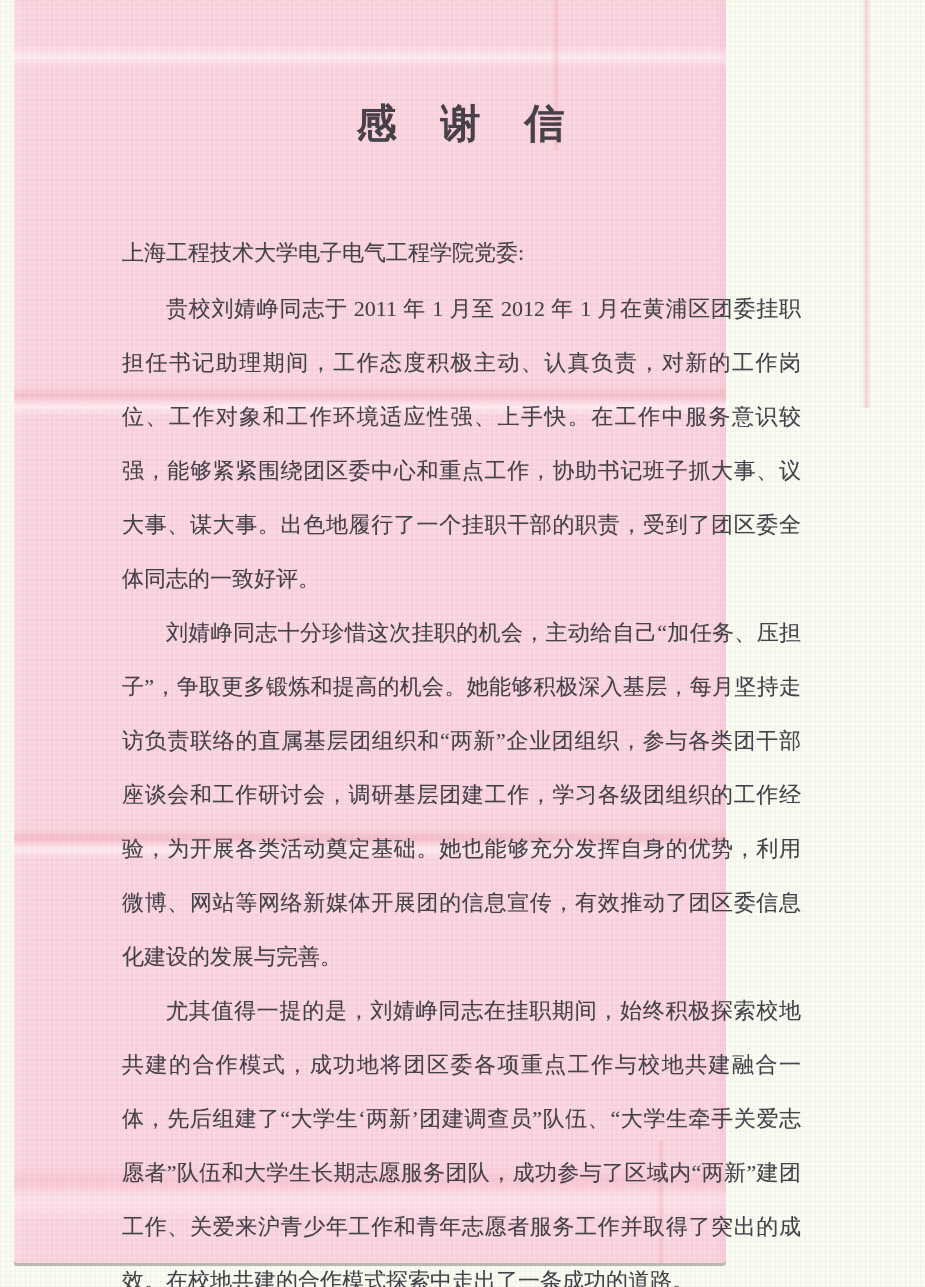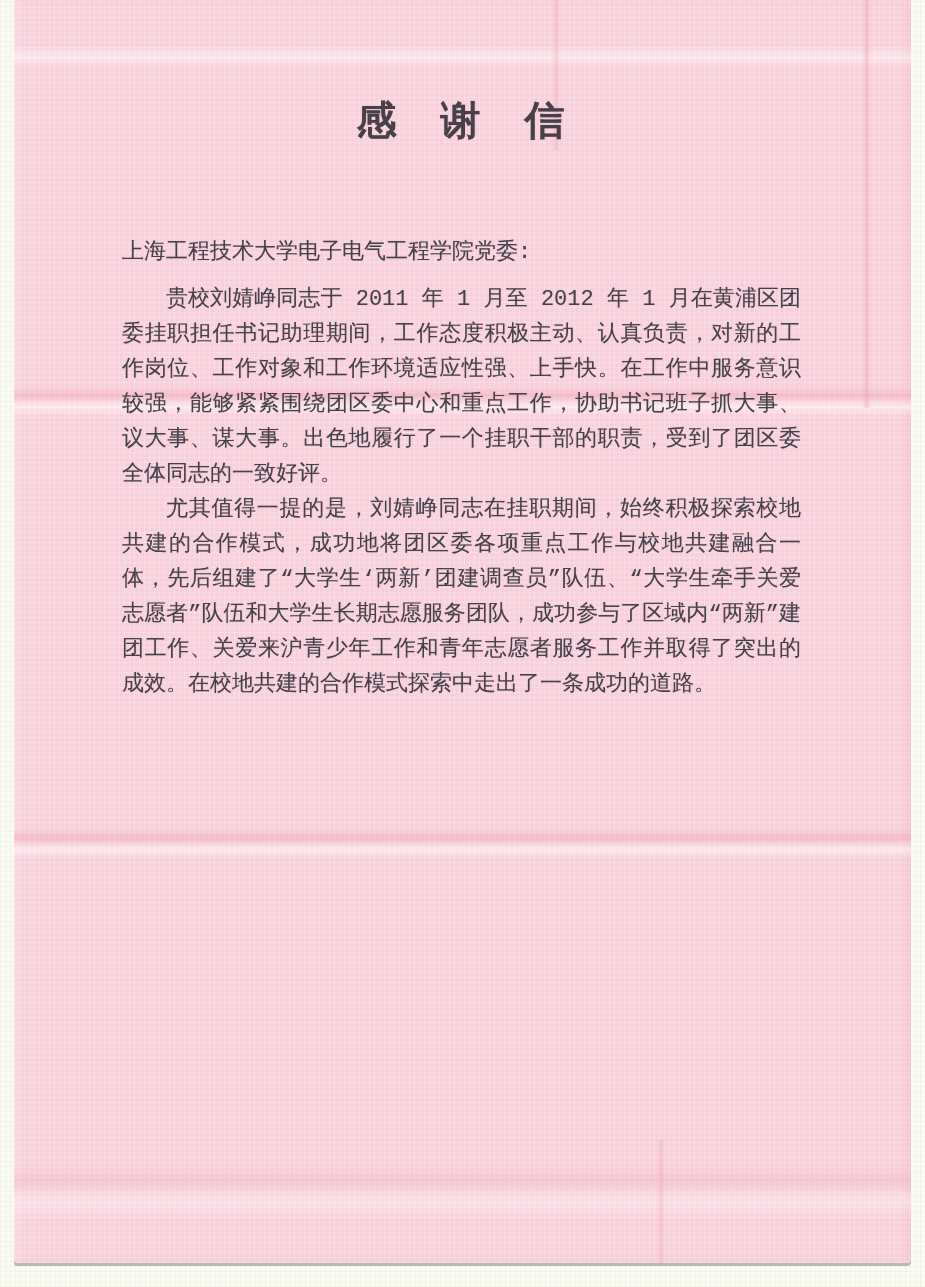--- a/index.html
+++ b/index.html
@@ -15,28 +15,27 @@
     background-image:
       repeating-linear-gradient(0deg,  rgba(205,215,190,0.18) 0 1px, transparent 1px 5px),
       repeating-linear-gradient(90deg, rgba(205,215,190,0.18) 0 1px, transparent 1px 5px);
     font-family: "Liberation Serif", "DejaVu Serif", serif;
     overflow: hidden;
   }
 
   .paper {
     position: absolute;
     left: 14px; top: 0;
-    width: 897px; height: 1263px;
+    width: 712px; height: 1263px;
     background-color: var(--paper);
     background-image:
       repeating-linear-gradient(0deg,  rgba(255,255,255,0.22) 0 1px, transparent 1px 5px),
       repeating-linear-gradient(90deg, rgba(255,255,255,0.22) 0 1px, transparent 1px 5px);
     box-shadow: 0 3px 0 rgba(140,128,130,0.55), inset -5px 0 10px rgba(225,150,168,0.18), inset 4px 0 8px rgba(255,255,255,0.25);
     border-radius: 0 0 4px 3px;
-    font-family: Liberation Mono, monospace;
   }
 
   .fold, .crease { position: absolute; pointer-events: none; }
   .fold { left: 0; width: 100%; }
   .fold-top    { top: 46px;  height: 22px; background: linear-gradient(to bottom, rgba(255,255,255,0) 0%, rgba(255,255,255,0.45) 50%, rgba(255,255,255,0) 100%); }
   .fold-upper  { top: 386px; height: 30px; background: linear-gradient(to bottom, rgba(233,145,163,0) 0%, rgba(233,145,163,0.32) 32%, rgba(255,247,249,0.62) 68%, rgba(255,255,255,0) 100%); }
   .fold-lower  { top: 828px; height: 30px; background: linear-gradient(to bottom, rgba(233,145,163,0) 0%, rgba(233,145,163,0.35) 35%, rgba(255,247,249,0.60) 70%, rgba(255,255,255,0) 100%); }
   .fold-bottom { top: 1165px; height: 56px; background: linear-gradient(to bottom, rgba(238,165,182,0) 0%, rgba(238,165,182,0.28) 30%, rgba(255,250,251,0.35) 62%, rgba(255,255,255,0) 100%); }
   .crease-v-center { left: 538px; top: 0;     width: 8px;  height: 150px; background: linear-gradient(to right, rgba(233,150,168,0) 0%, rgba(233,150,168,0.30) 50%, rgba(233,150,168,0) 100%); }
   .crease-v-right  { left: 848px; top: 0;     width: 9px;  height: 408px; background: linear-gradient(to right, rgba(233,150,168,0) 0%, rgba(233,150,168,0.38) 50%, rgba(233,150,168,0) 100%); }
@@ -59,21 +58,21 @@
     text-shadow: 0 0 1px rgba(60,52,62,0.35);
   }
   .salutation {
     margin-top: 86px;
     font-size: 22px;
     line-height: 38px;
     text-shadow: 0 0 1px rgba(60,55,65,0.25);
   }
   .para {
     font-size: 22px;
-    line-height: 35px;
+    line-height: 54px;
     text-align: justify;
     text-indent: 2em;
     text-shadow: 0 0 1px rgba(60,55,65,0.25);
   }
   .para:first-of-type { margin-top: 0; }
   .para.p1 { margin-top: 10px; }
 </style>
 </head>
 <body>
 
@@ -83,15 +82,16 @@
   <div class="fold fold-lower"></div>
   <div class="fold fold-bottom"></div>
   <div class="crease crease-v-center"></div>
   <div class="crease crease-v-right"></div>
   <div class="crease crease-v-bottom"></div>
 
   <div class="content">
     <h1 class="title">感　谢　信</h1>
     <p class="salutation">上海工程技术大学电子电气工程学院党委:</p>
     <p class="para p1">贵校刘婧峥同志于 2011 年 1 月至 2012 年 1 月在黄浦区团委挂职担任书记助理期间，工作态度积极主动、认真负责，对新的工作岗位、工作对象和工作环境适应性强、上手快。在工作中服务意识较强，能够紧紧围绕团区委中心和重点工作，协助书记班子抓大事、议大事、谋大事。出色地履行了一个挂职干部的职责，受到了团区委全体同志的一致好评。</p>
+    <p class="para">刘婧峥同志十分珍惜这次挂职的机会，主动给自己“加任务、压担子”，争取更多锻炼和提高的机会。她能够积极深入基层，每月坚持走访负责联络的直属基层团组织和“两新”企业团组织，参与各类团干部座谈会和工作研讨会，调研基层团建工作，学习各级团组织的工作经验，为开展各类活动奠定基础。她也能够充分发挥自身的优势，利用微博、网站等网络新媒体开展团的信息宣传，有效推动了团区委信息化建设的发展与完善。</p>
     <p class="para">尤其值得一提的是，刘婧峥同志在挂职期间，始终积极探索校地共建的合作模式，成功地将团区委各项重点工作与校地共建融合一体，先后组建了“大学生‘两新’团建调查员”队伍、“大学生牵手关爱志愿者”队伍和大学生长期志愿服务团队，成功参与了区域内“两新”建团工作、关爱来沪青少年工作和青年志愿者服务工作并取得了突出的成效。在校地共建的合作模式探索中走出了一条成功的道路。</p>
   </div>
 </div>
 
 </body></html>

